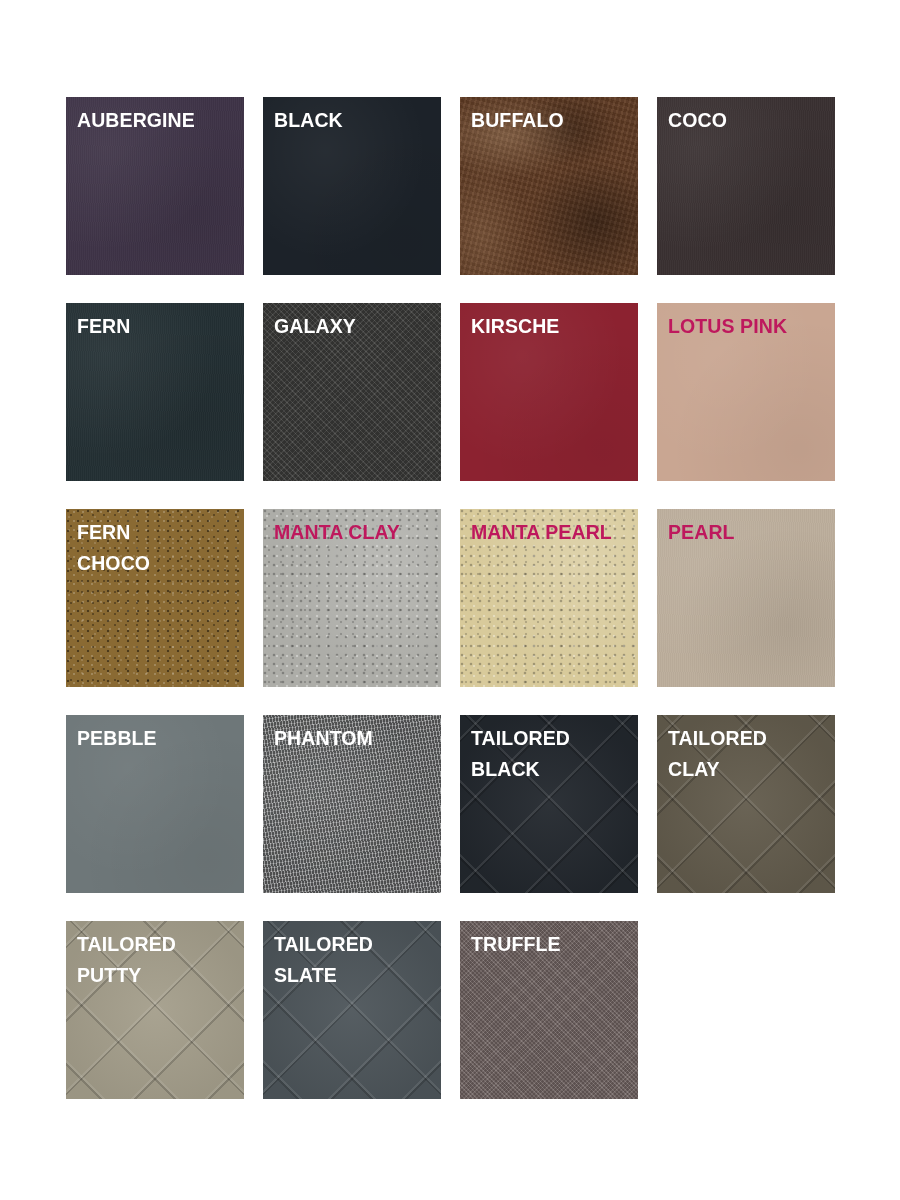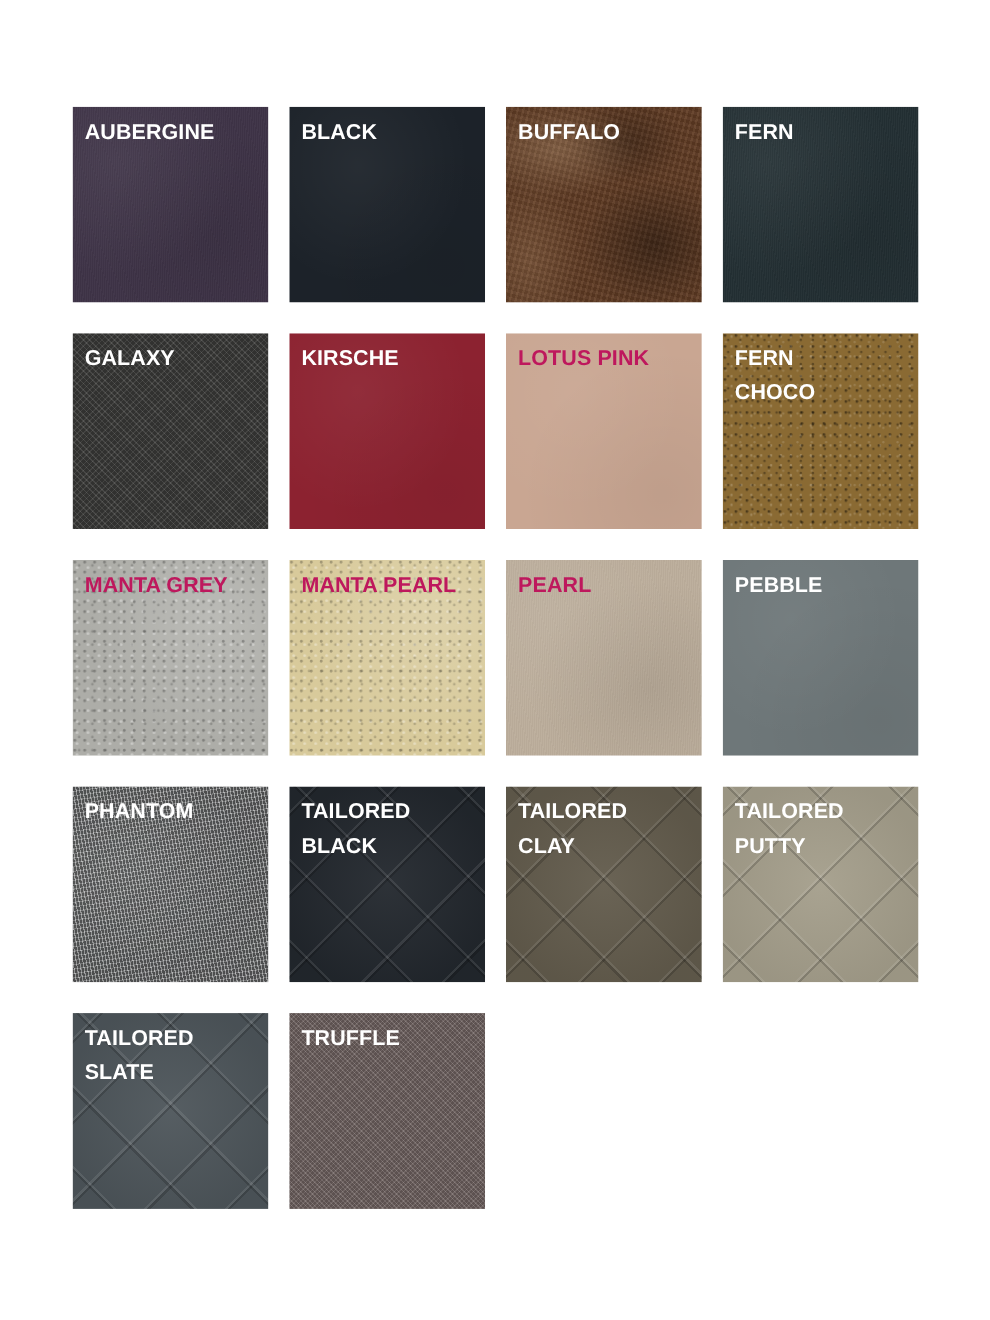--- a/index.html
+++ b/index.html
@@ -157,20 +157,25 @@
         <div class="swatch-fill" style="background-color: rgb(28, 34, 41);"></div>
         <div class="swatch-texture tex-smooth"></div>
         <div class="swatch-label label-light">BLACK</div>
       </div>
       <div class="swatch">
         <div class="swatch-fill" style="background-color: rgb(94, 58, 35);"></div>
         <div class="swatch-texture tex-distressed"></div>
         <div class="swatch-label label-light">BUFFALO</div>
       </div>
       <div class="swatch">
+        <div class="swatch-fill" style="background-color: rgb(57, 48, 49);"></div>
+        <div class="swatch-texture tex-grain"></div>
+        <div class="swatch-label label-light">COCO</div>
+      </div>
+      <div class="swatch">
         <div class="swatch-fill" style="background-color: rgb(35, 47, 51);"></div>
         <div class="swatch-texture tex-grain"></div>
         <div class="swatch-label label-light">FERN</div>
       </div>
       <div class="swatch">
         <div class="swatch-fill" style="background-color: rgb(58, 58, 56);"></div>
         <div class="swatch-texture tex-crosshatch"></div>
         <div class="swatch-label label-light">GALAXY</div>
       </div>
       <div class="swatch">
@@ -185,21 +190,21 @@
       </div>
       <div class="swatch">
         <div class="swatch-fill" style="background-color: rgb(138, 106, 51);"></div>
         <div class="swatch-texture tex-pebble-dots"></div>
         <div class="swatch-label label-light">FERN
 CHOCO</div>
       </div>
       <div class="swatch">
         <div class="swatch-fill" style="background-color: rgb(173, 173, 168);"></div>
         <div class="swatch-texture tex-pebble-soft"></div>
-        <div class="swatch-label label-dark">MANTA GREY</div>
+        <div class="swatch-label label-dark">MANTA CLAY</div>
       </div>
       <div class="swatch">
         <div class="swatch-fill" style="background-color: rgb(216, 202, 155);"></div>
         <div class="swatch-texture tex-pebble-soft"></div>
         <div class="swatch-label label-dark">MANTA PEARL</div>
       </div>
       <div class="swatch">
         <div class="swatch-fill" style="background-color: rgb(188, 174, 156);"></div>
         <div class="swatch-texture tex-grain"></div>
         <div class="swatch-label label-dark">PEARL</div>

